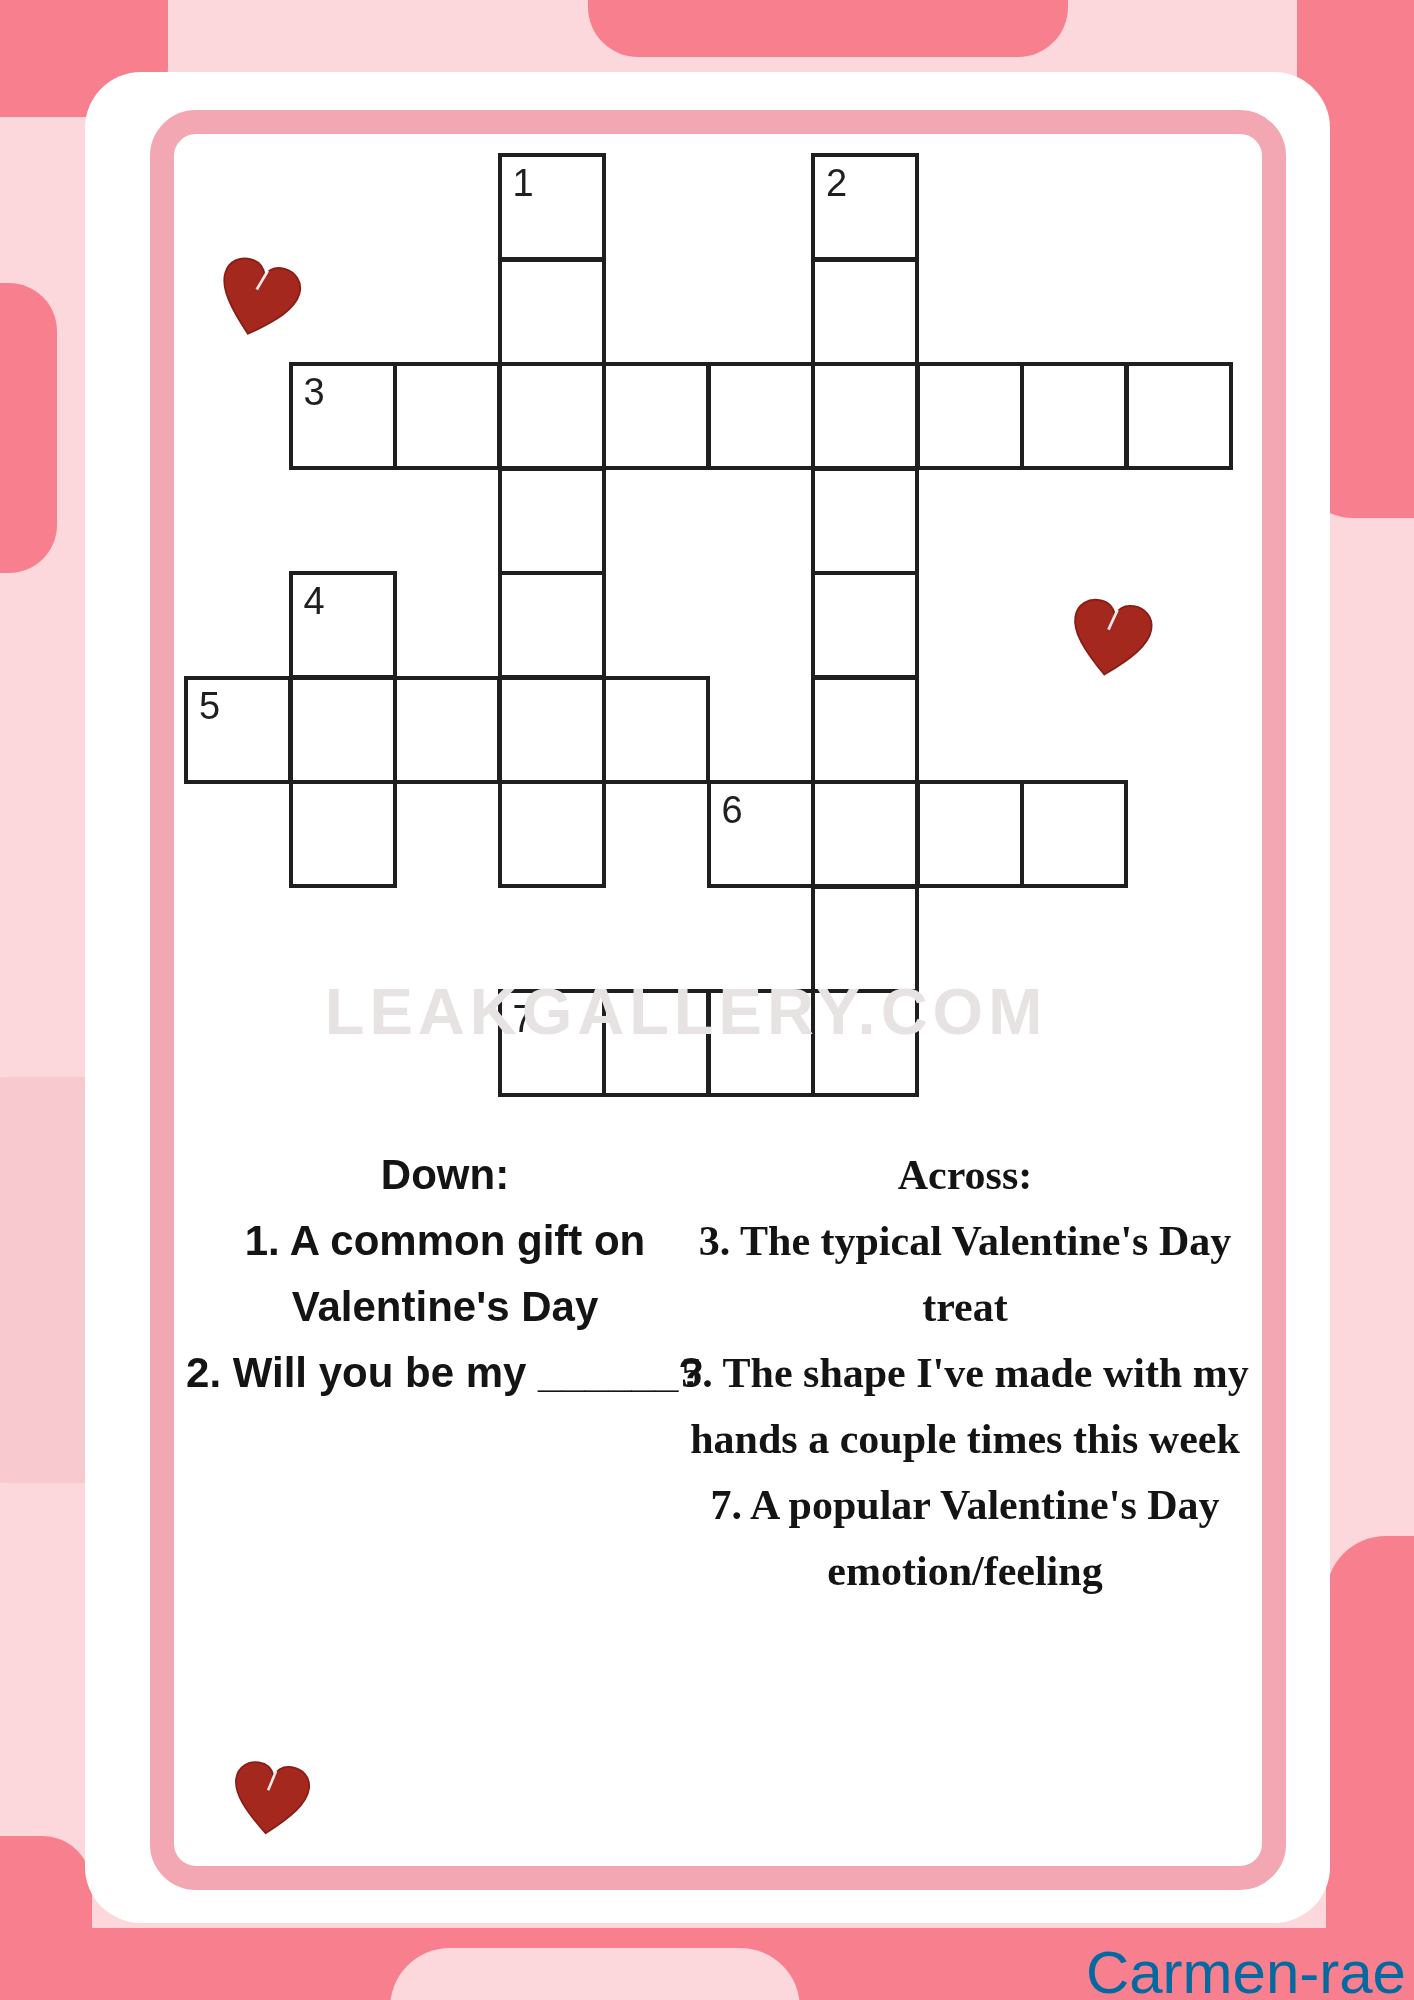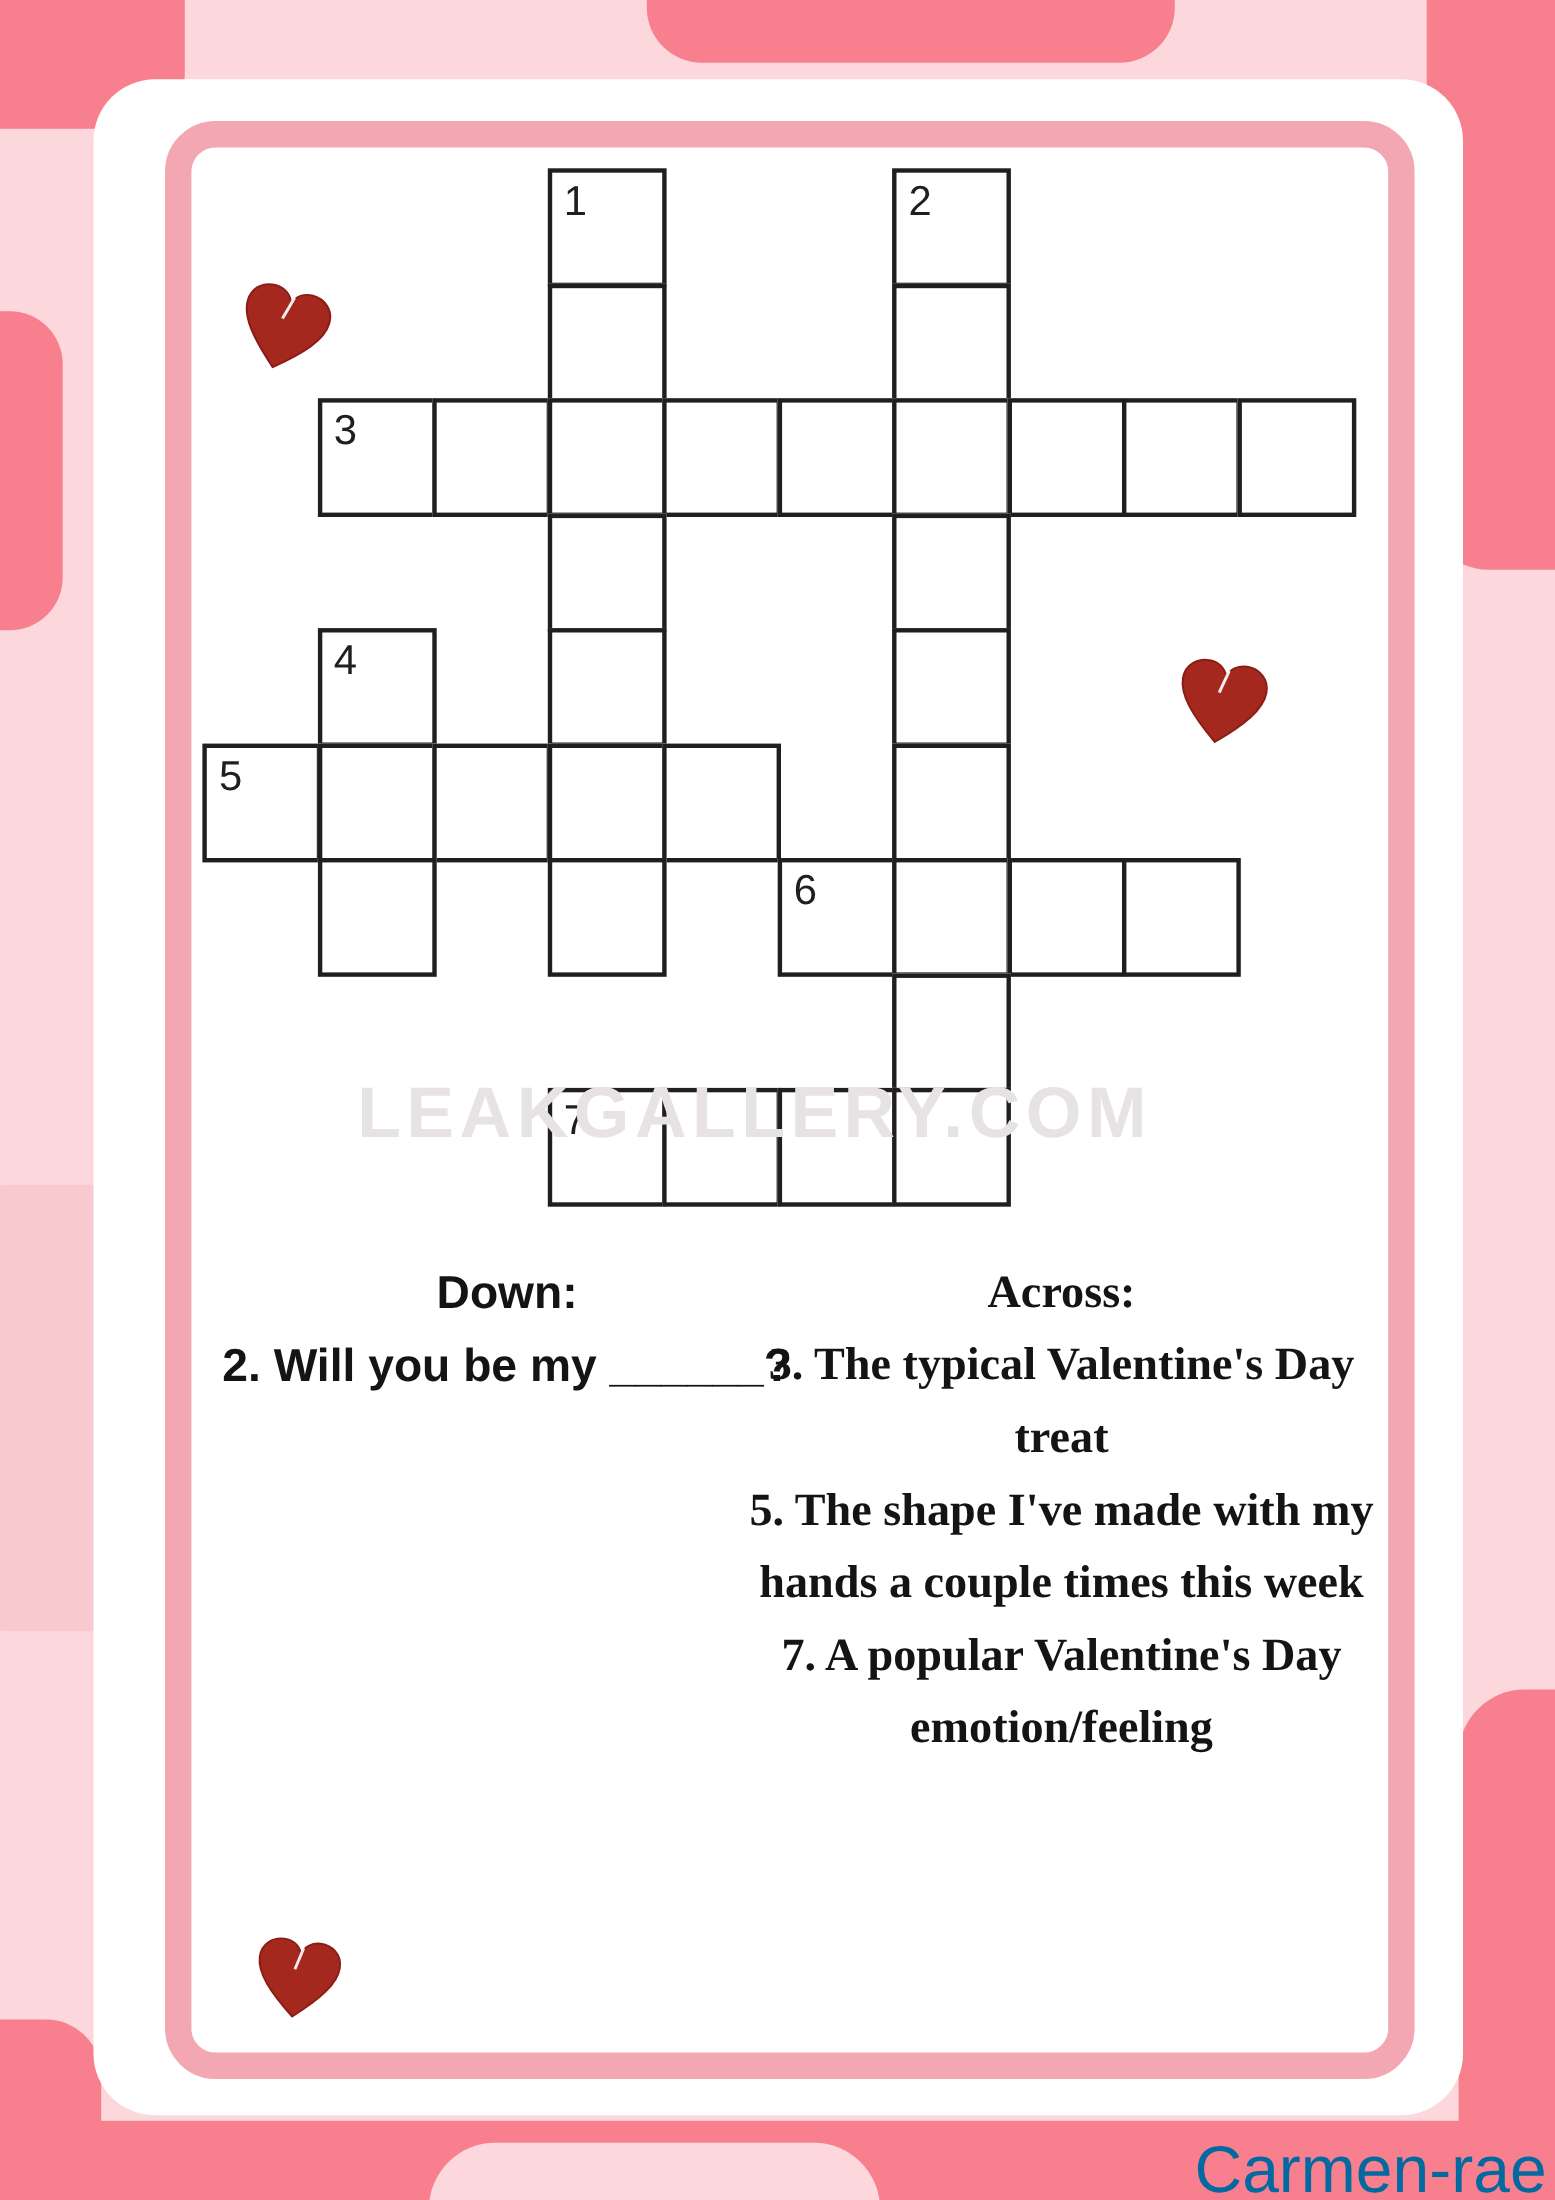--- a/index.html
+++ b/index.html
@@ -14,21 +14,21 @@
   .cell{position:absolute;width:108px;height:108px;border:4px solid #1f1f1f;
         box-sizing:border-box;background:#ffffff;}
   .cell .num{position:absolute;left:11px;top:5px;font-size:38px;color:#1f1f1f;}
   .watermark{position:absolute;left:686px;top:974px;transform:translateX(-50%);
         font-size:65px;font-weight:bold;letter-spacing:5px;color:#e7e3e3;
         white-space:nowrap;z-index:4;}
   .heart{position:absolute;z-index:5;}
   .heart svg{display:block;width:100%;height:100%;overflow:visible;}
   .clues{position:absolute;top:1142px;font-size:42px;font-weight:bold;line-height:66px;
         color:#141414;text-align:center;z-index:3;}
-  #down-clues{left:201px;width:520px;}
+  #down-clues{left:185px;width:520px;}
   #across-clues{left:665px;width:600px;font-family:Liberation Serif, serif;}
   .clue,.clue-heading{margin:0;}
   #down-clues .clue:first-of-type .clue-num{font-weight:400;}
   .signature{position:absolute;top:1906px;right:8px;font-size:60px;color:#0369a1;z-index:9;margin-top:32px;}
 </style>
 </head>
 <body>
 
 <div class="page">
 
@@ -116,20 +116,21 @@
   <div class="heart" style="left:228px;top:1760px;width:84px;height:84px;transform:rotate(8deg);">
     <svg viewBox="0 0 96 96">
       <path d="M48 84 C22 62 6 44 6 27 C6 13 17 5 29 5 C38 5 45 10 48 18 C51 10 58 5 67 5 C79 5 90 13 90 27 C90 44 74 62 48 84 Z" transform="translate(-5,6)" fill="#ffffff"></path>
       <path d="M48 84 C22 62 6 44 6 27 C6 13 17 5 29 5 C38 5 45 10 48 18 C51 10 58 5 67 5 C79 5 90 13 90 27 C90 44 74 62 48 84 Z" fill="#a5281e" stroke="#8a1d15" stroke-width="2"></path>
       <path d="M50 12 C48 20 46 27 44 35" fill="none" stroke="#ffffff" stroke-width="3" opacity="0.9"></path>
     </svg>
   </div>
 
   <div class="clues" id="down-clues">
     <p class="clue-heading">Down:</p>
+  <p class="clue"><span class="clue-num">1.</span> A common gift on Valentine's Day</p>
       <p class="clue"><span class="clue-num">2.</span> Will you be my ______?</p>
     </div>
   <div class="clues" id="across-clues">
     <p class="clue-heading">Across:</p>
   <p class="clue"><span class="clue-num">3.</span> The typical Valentine's Day treat</p>
       <p class="clue"><span class="clue-num">5.</span> The shape I've made with my hands a couple times this week</p>
       <p class="clue"><span class="clue-num">7.</span> A popular Valentine's Day emotion/feeling</p>
     </div>
 
   <div class="signature">Carmen-rae</div>

